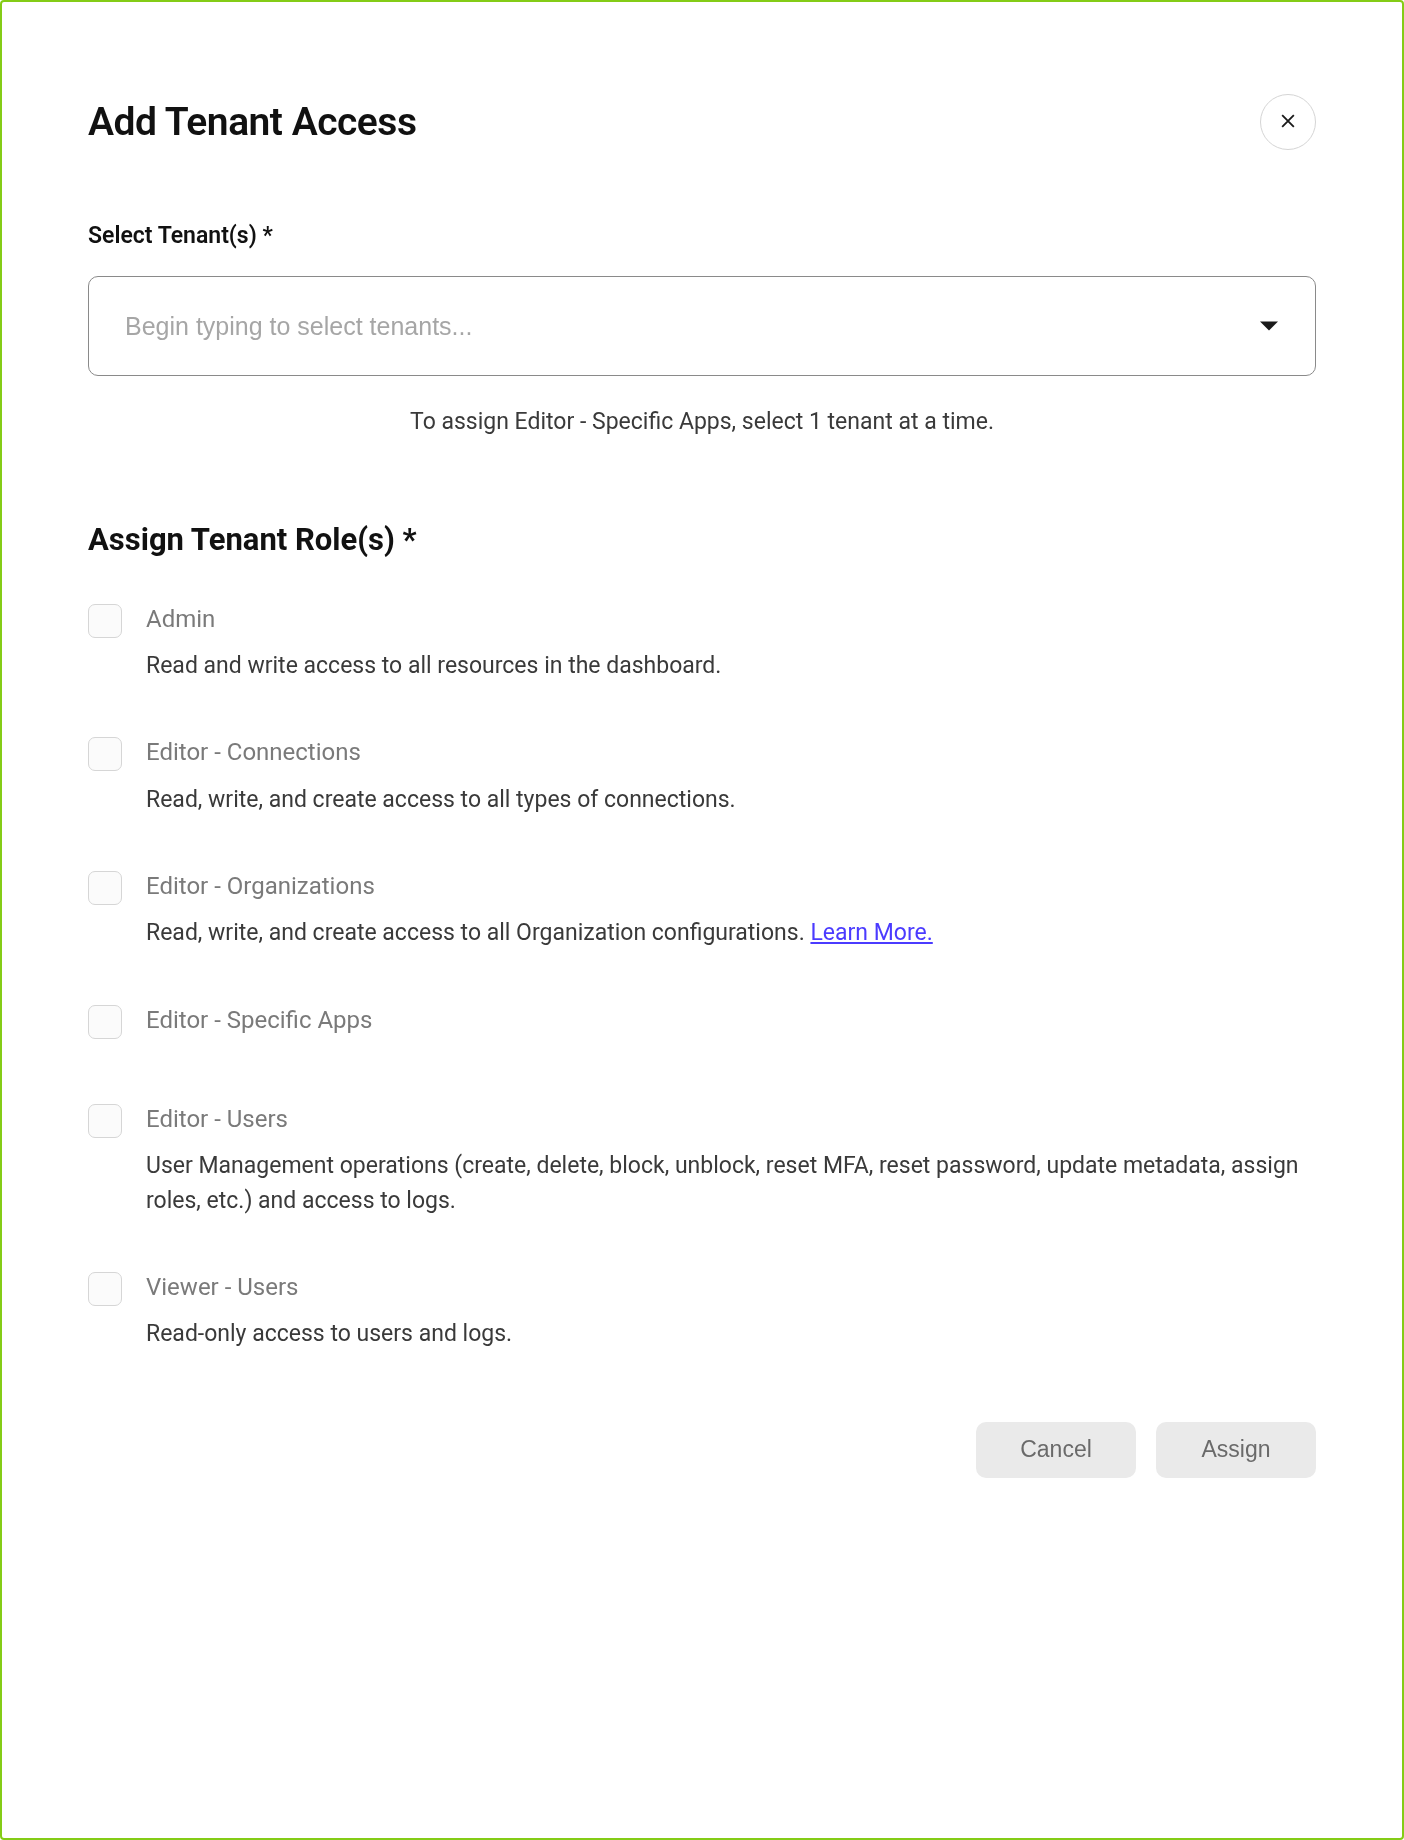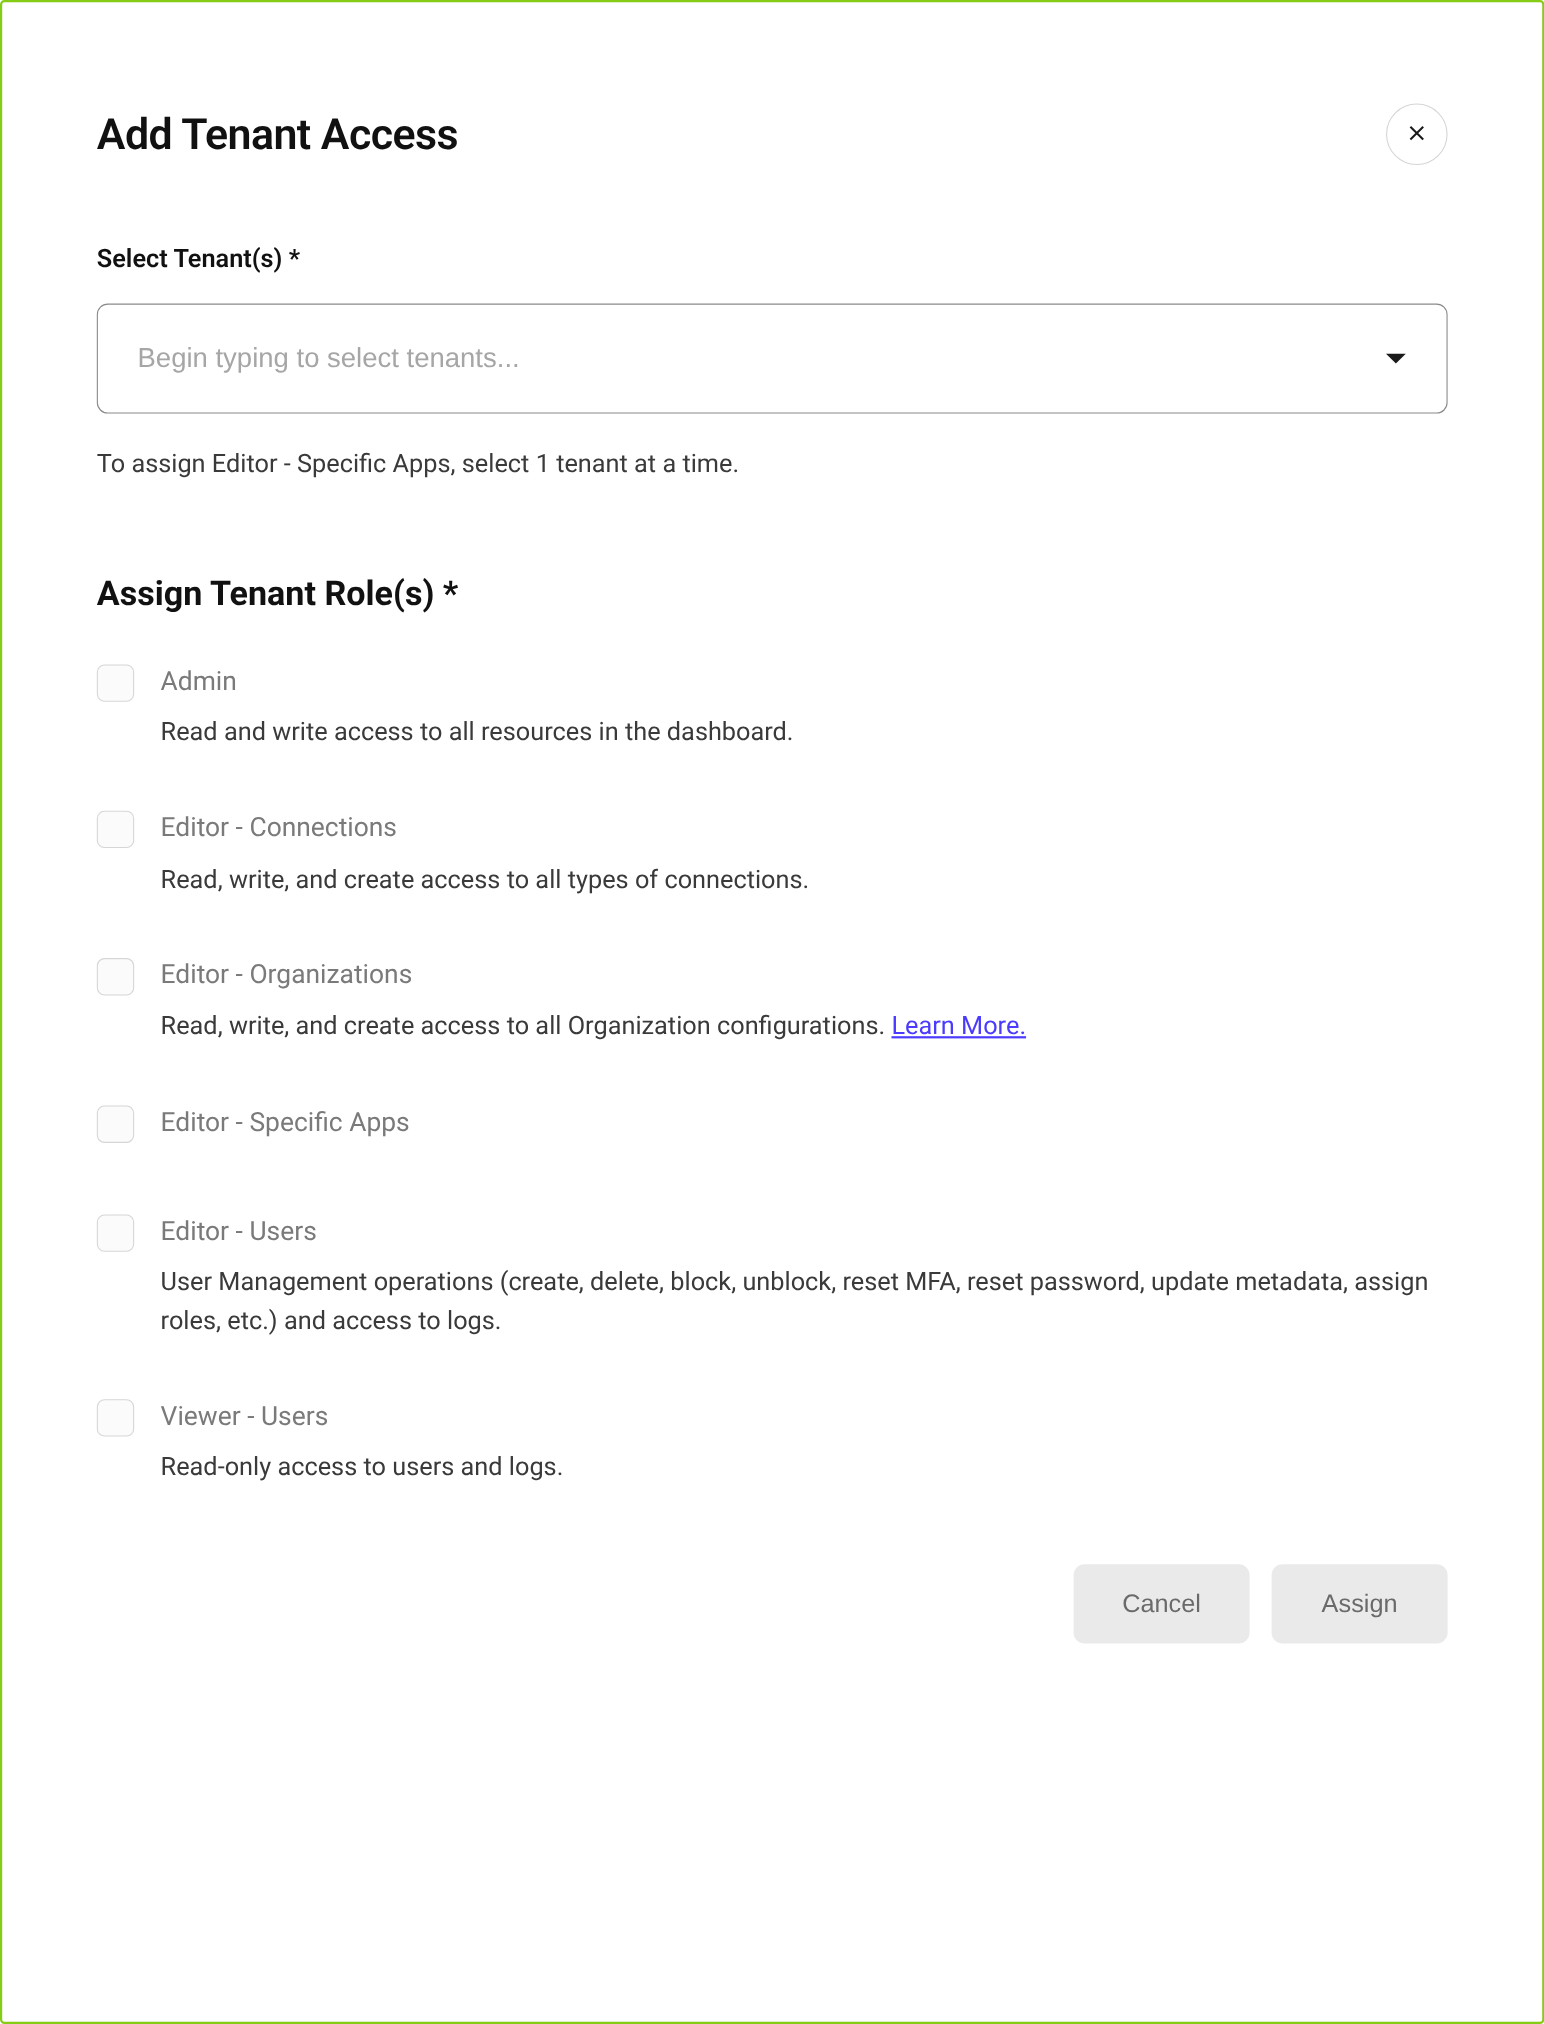--- a/index.html
+++ b/index.html
@@ -85,20 +85,21 @@
     height: 0;
     border-left: 9px solid transparent;
     border-right: 9px solid transparent;
     border-top: 9px solid #1a1a1a;
     pointer-events: none;
   }
   .helper {
     font-size: 23px;
     color: #3a3a3a;
     margin-bottom: 80px;
+    text-align: center;
   }
   .roles-label {
     font-size: 31px;
     font-weight: 700;
     color: #111;
     margin-bottom: 42px;
   }
   .role-item {
     display: flex;
     align-items: flex-start;
@@ -137,21 +138,21 @@
     cursor: pointer;
   }
   .footer {
     display: flex;
     justify-content: flex-end;
     gap: 20px;
     margin-top: 70px;
   }
   .btn {
     min-width: 160px;
-    height: 72px;
+    height: 56px;
     padding: 0 34px;
     border: none;
     border-radius: 10px;
     background: #eaeaea;
     color: #6a6a6a;
     font-size: 23px;
     font-weight: 500;
     cursor: pointer;
   }
 </style>

